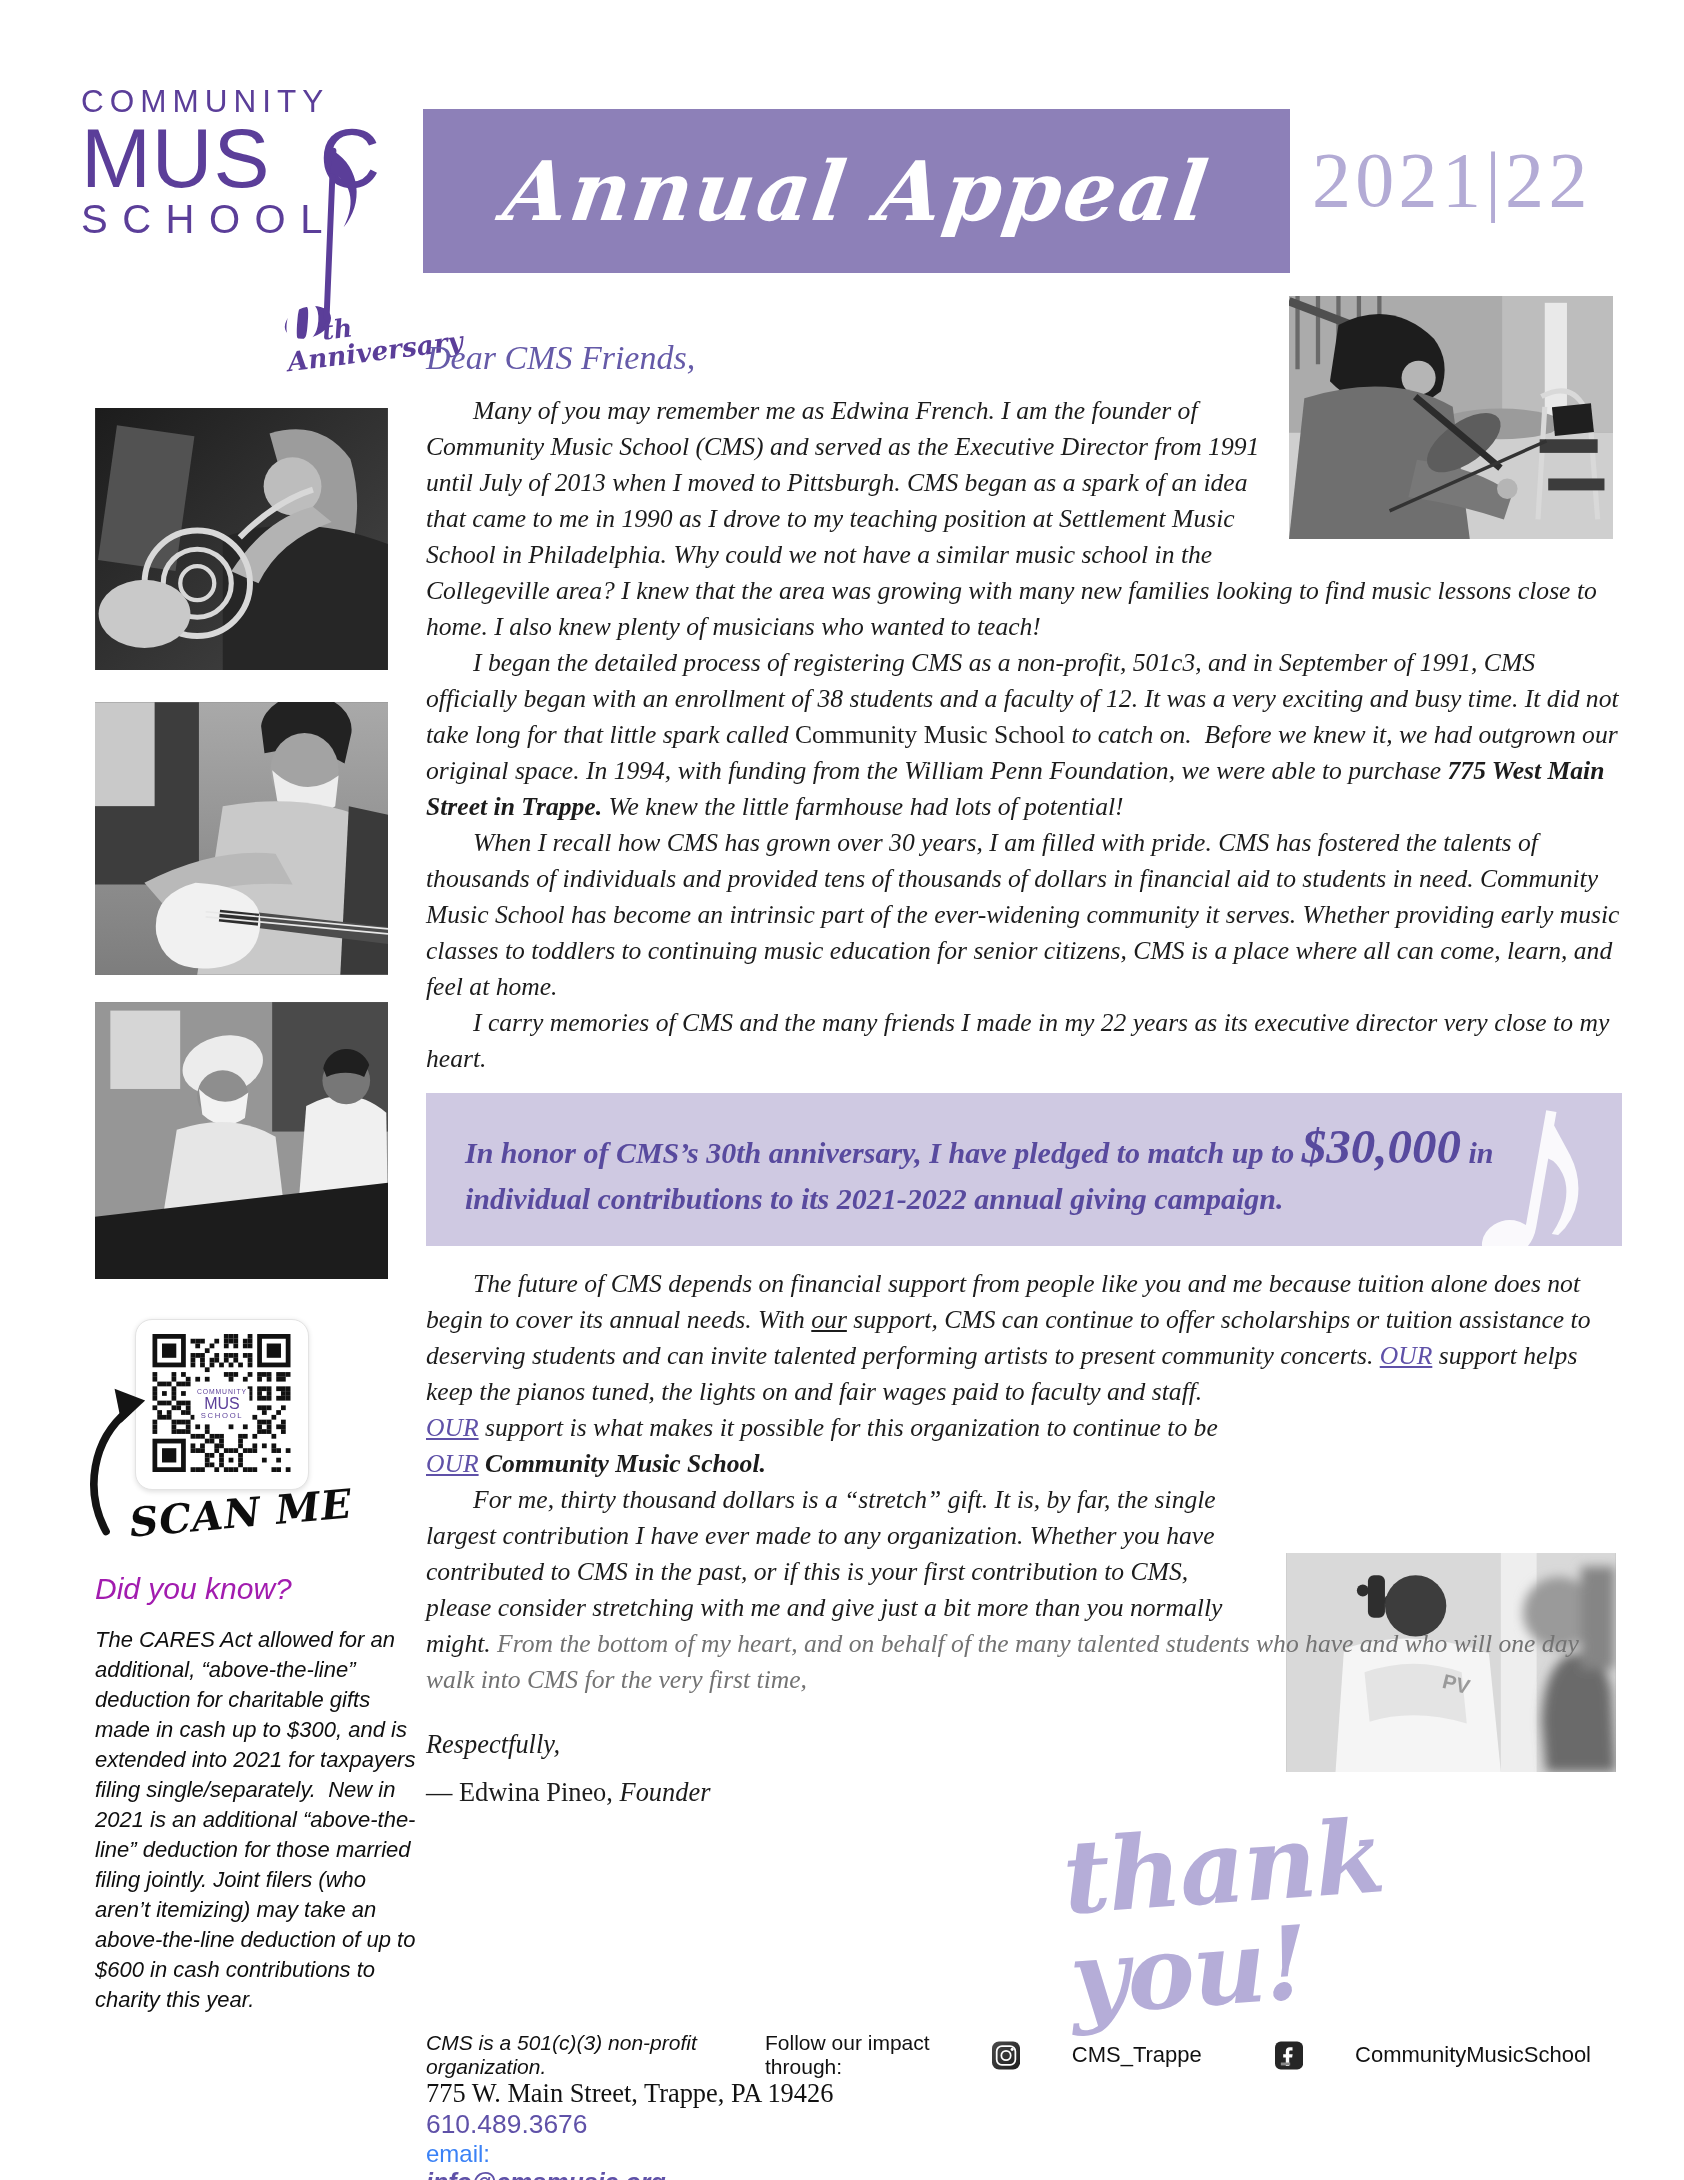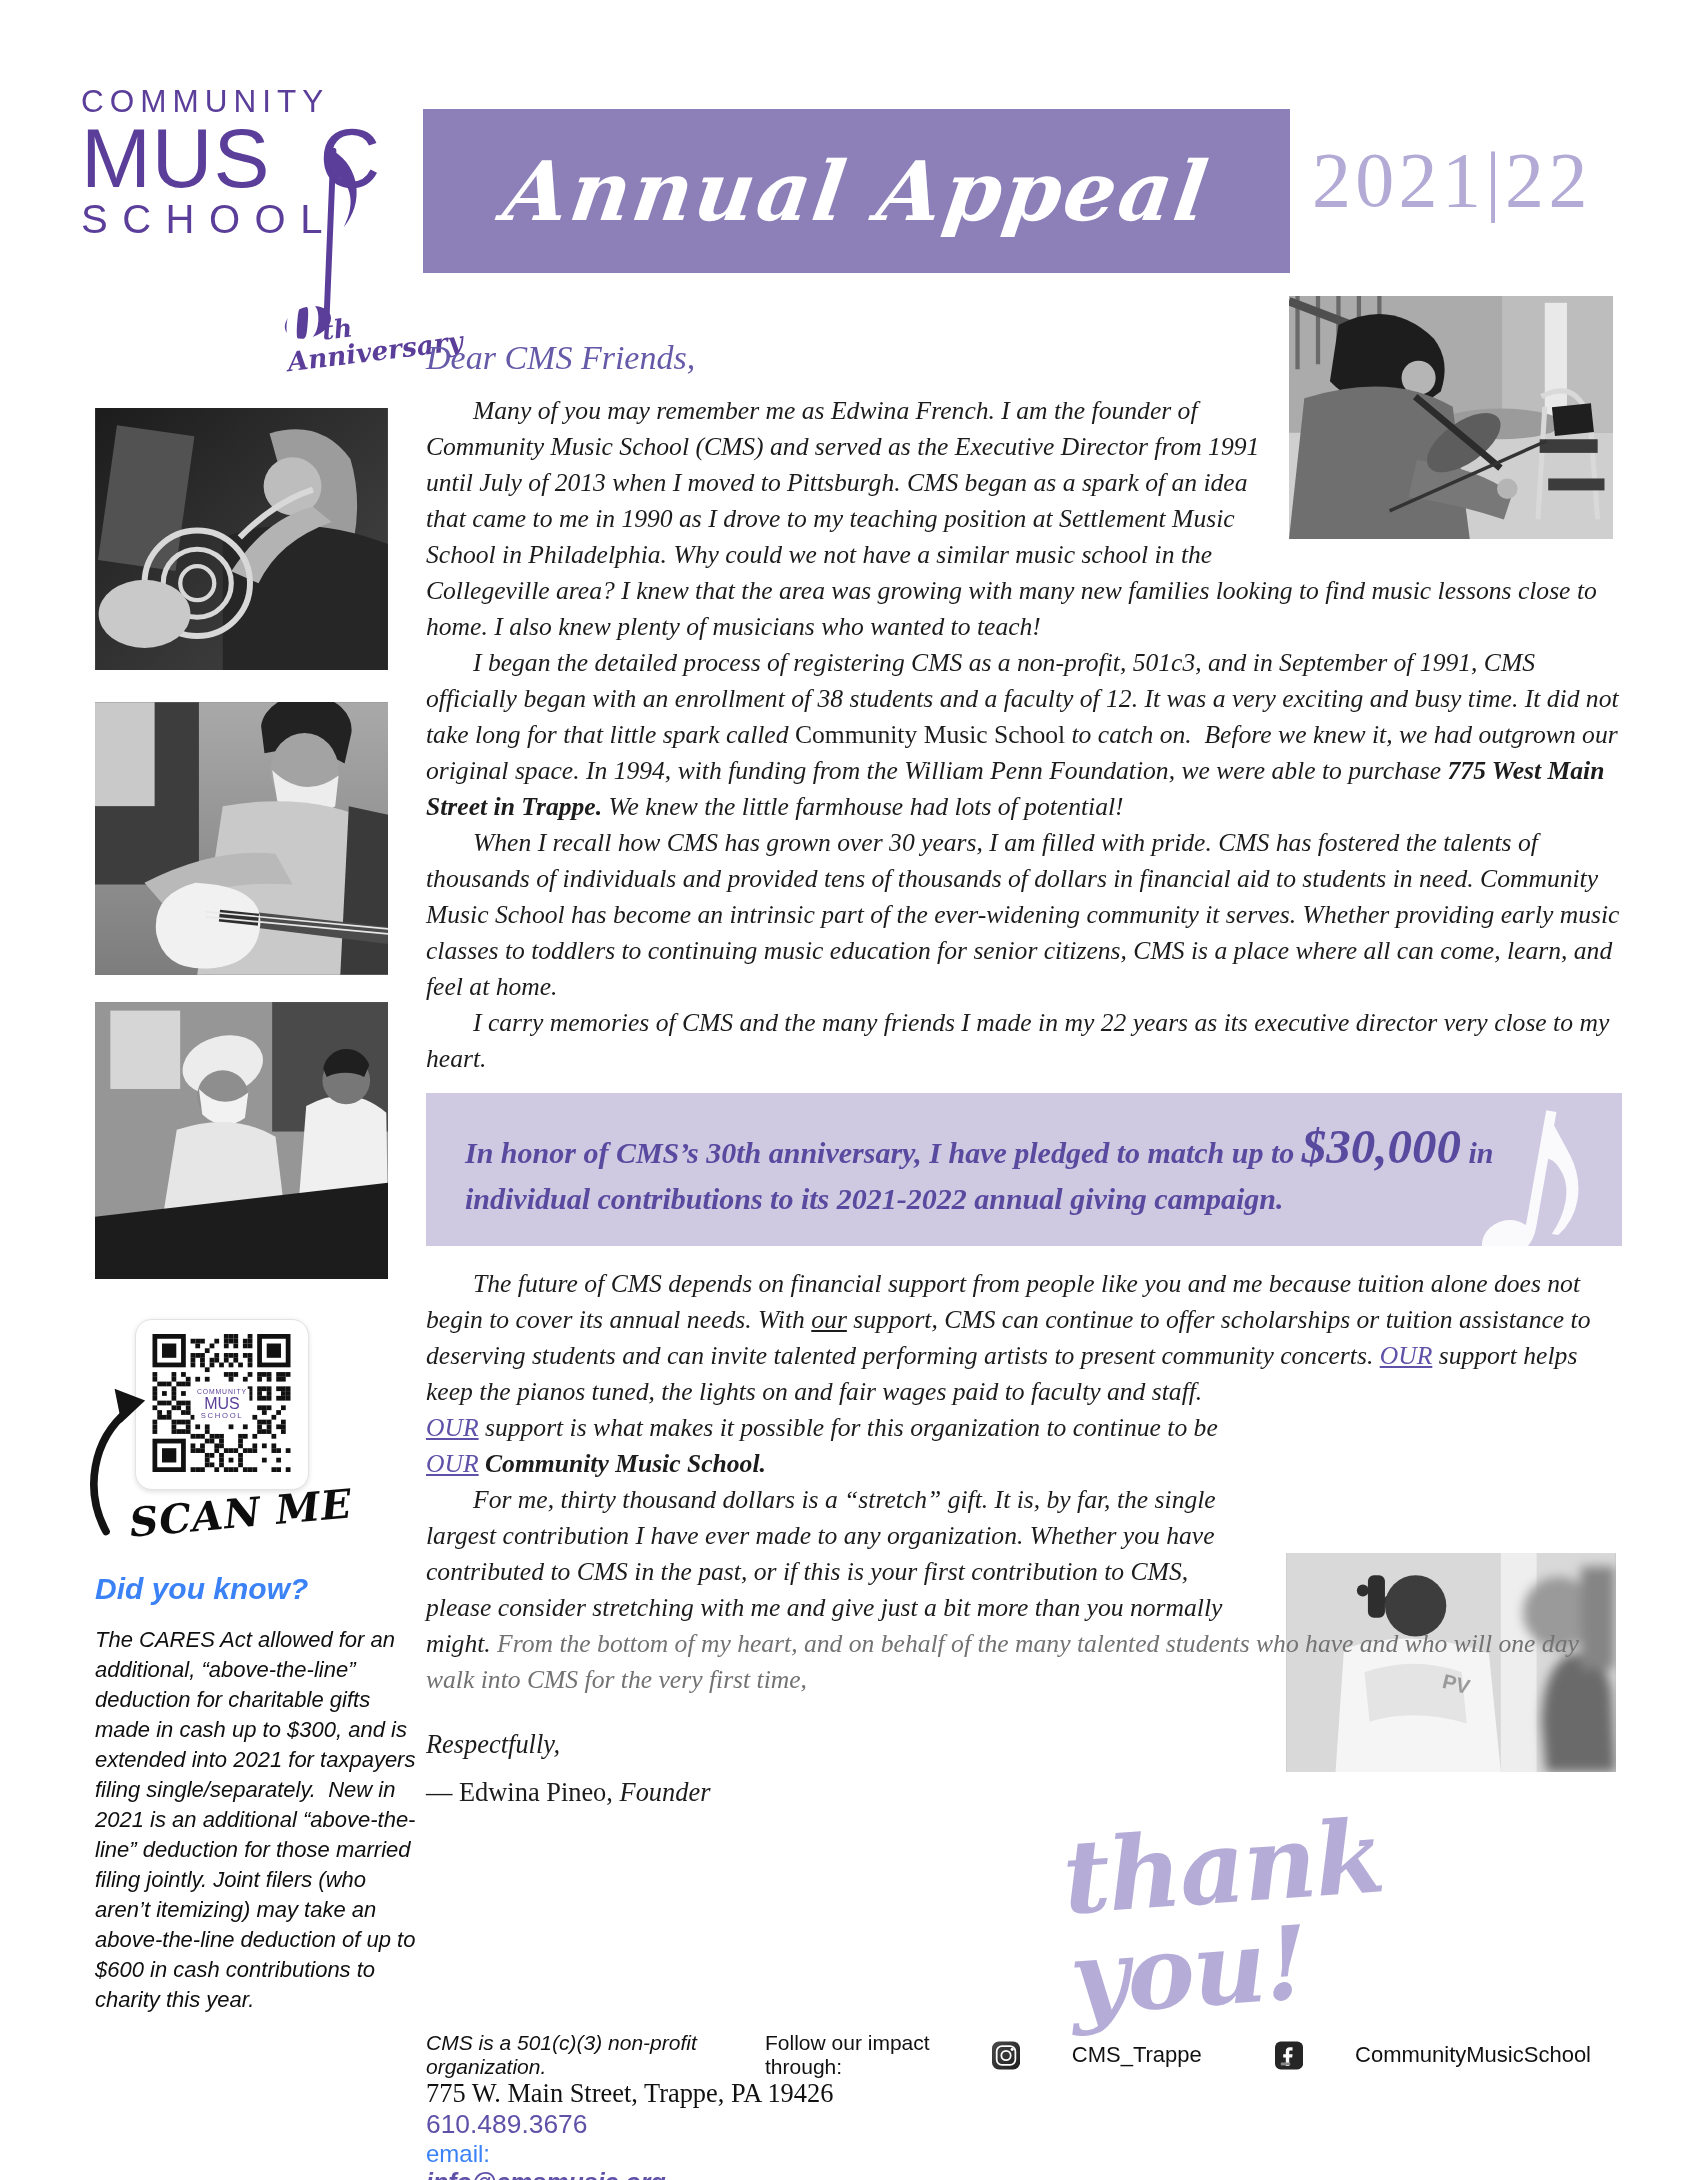--- a/index.html
+++ b/index.html
@@ -42,21 +42,21 @@
            color:#5b3e99;background:#fff;padding:0.9px 2.6px;font-family:"Liberation Sans",sans-serif;line-height:1;}
   .qr-mini-1{font-size:6.8px;letter-spacing:0.9px;}
   .qr-mini-2{font-size:16px;letter-spacing:0;}
   .qr-mini-3{font-size:7.7px;letter-spacing:1.7px;}
   .scan-me{position:absolute;left:129px;top:1487px;width:273px;font-family:"DejaVu Serif",serif;
            font-style:italic;font-weight:bold;font-size:40px;transform:rotate(-5deg);color:#0d0d0d;letter-spacing:0.9px;}
   .arrow-svg{position:absolute;left:77px;top:1387px;}
 
   
   .dyk-head{position:absolute;left:95px;top:1572px;font-family:"Liberation Sans",sans-serif;
-            font-style:italic;font-weight:bold;font-size:30px;color:#3b82f6;}
+            font-style:italic;font-weight:normal;font-size:30px;color:#a21caf;}
   .dyk-body{position:absolute;left:95px;top:1625px;width:322px;font-family:"Liberation Sans",sans-serif;
             font-style:italic;font-size:22px;line-height:30px;color:#0f0f0f;}
 
   
   .letter{position:absolute;left:426px;top:339px;width:1198px;font-style:italic;
           font-size:25.6px;line-height:36px;color:#1c1c1c;}
   .salutation{font-size:34px;line-height:1.1;color:#655aa8;font-weight:normal;margin:0 0 17px 0;font-style:italic;}
   .letter p{margin:0;text-indent:47px;}
   .spacer-1{float:right;width:356px;height:204px;}
   .spacer-2{float:right;width:365px;height:358px;shape-outside:inset(136px 0 0 0);margin-left:17px;}

